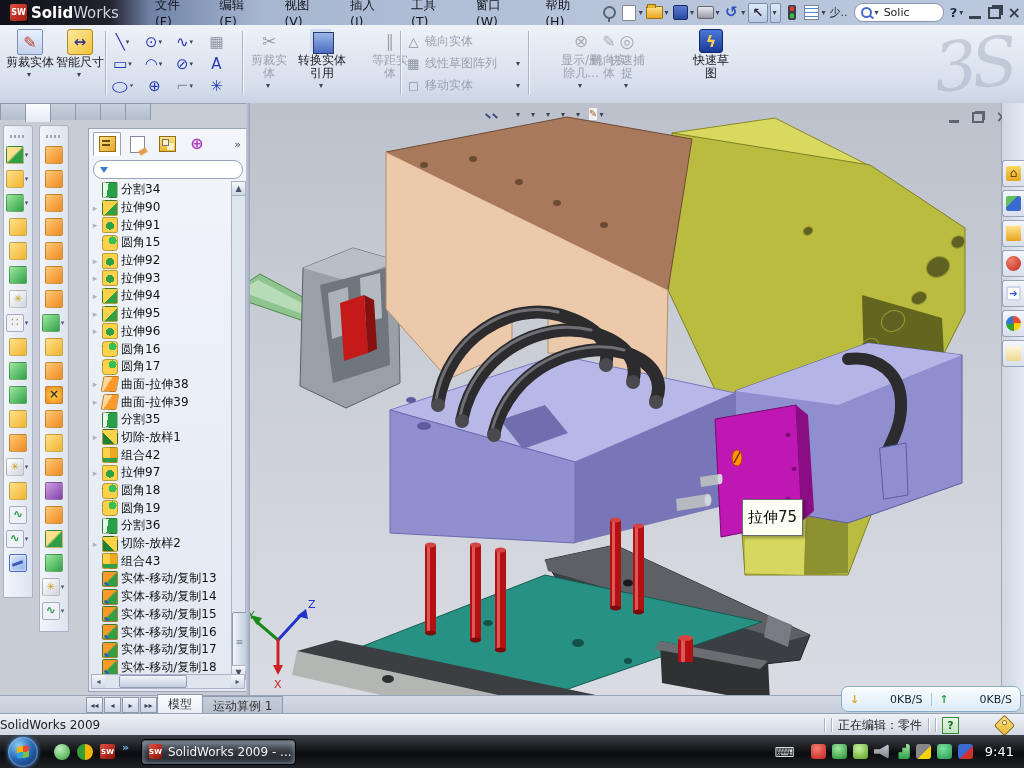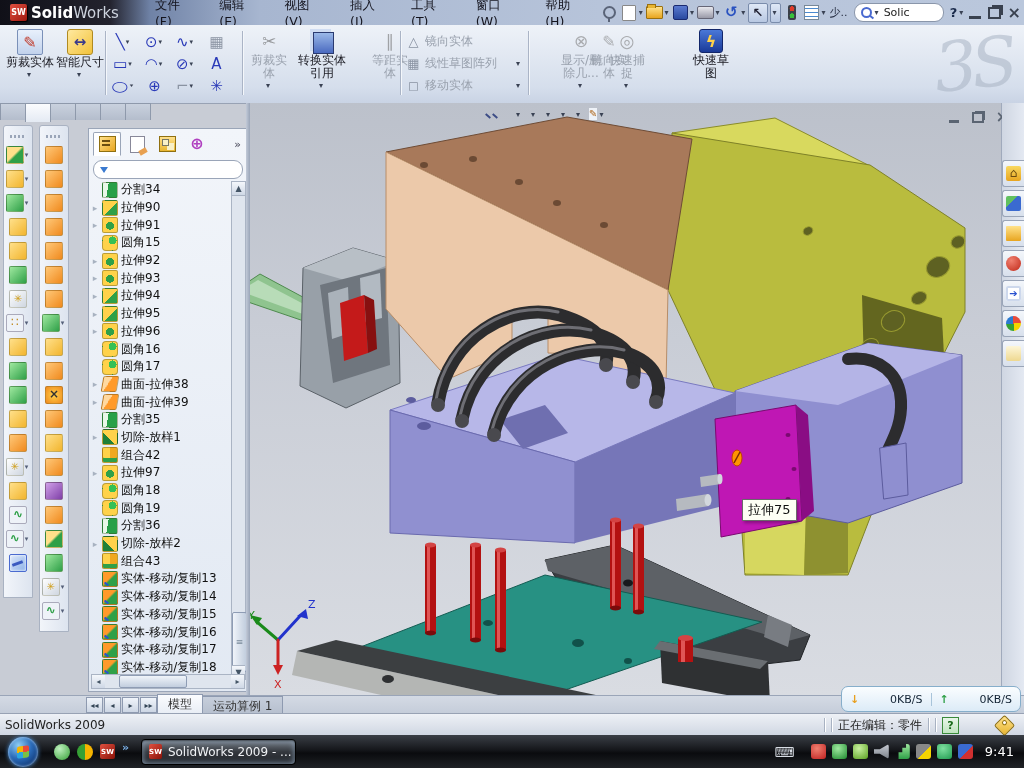--- a/index.html
+++ b/index.html
@@ -99,21 +99,21 @@
   .st-appearance,.st-scene{width:15px;height:15px;border-radius:50%;border:1px solid #666;
     background:conic-gradient(#e84a3a 0 25%,#f5d400 0 50%,#35a035 0 75%,#2a7ad0 0)}
   .st-overlay{width:15px;height:13px;background:#eef2f8;border:1px solid #889}
   .st-overlay::before{content:"✎";font-size:10px;color:#b06a20;display:block;line-height:12px;text-align:center}
   .docwin{position:absolute;left:698px;top:8px;display:flex;gap:8px;z-index:6;color:#5a6472}
   .dw{width:16px;height:13px;display:flex;align-items:center;justify-content:center}
   .dw-min{width:10px;height:3px;background:#5a6472;margin-top:8px}
   .dw-res{width:8px;height:7px;border:2px solid #5a6472;box-shadow:2px -2px 0 -1px #5a6472}
   .dw-close{font-size:15px;font-weight:bold;line-height:1}
   .tooltip{position:absolute;left:494px;top:396px;background:#fdfef4;border:1px solid #6a6a6a;
-    padding:1px 5px;font-size:13px;color:#111;z-index:7;box-shadow:2px 2px 3px rgba(0,0,0,.3)}
+    padding:8px 5px;font-size:15px;color:#111;z-index:7;box-shadow:2px 2px 3px rgba(0,0,0,.3)}
 
   
   .vtools{position:absolute;top:22px;width:28px;background:linear-gradient(90deg,#f2f5fa,#dde4ef);
     border:1px solid #a9b2c2;border-radius:3px 3px 0 0;display:flex;flex-direction:column;align-items:center;padding-top:9px;gap:5px}
   .vtools::before{content:"";width:16px;height:3px;margin-bottom:2px;
     background:repeating-linear-gradient(90deg,#9aa5b8 0 2px,transparent 2px 4px)}
   .vt1{left:3px;height:462px}
   .vt2{left:39px;height:496px}
   .ltb{display:flex;align-items:center;gap:1px;height:19px}
   .ici{width:16px;height:16px;border:1px solid rgba(80,80,40,.3);border-radius:2px;display:block;position:relative}
@@ -203,21 +203,21 @@
 
   
   .doctabs{position:absolute;left:0;top:695px;width:1024px;height:18px;background:linear-gradient(#d4dae4,#c4ccd9);border-top:1px solid #9aa5b8;display:flex;align-items:flex-end}
   .dnav{display:flex;gap:1px;margin-left:86px;margin-bottom:1px}
   .dnb{width:15px;height:14px;background:linear-gradient(#f0f4fa,#cdd6e4);border:1px solid #8e9ab0;font-size:8px;color:#345;display:flex;align-items:center;justify-content:center}
   .dtab{padding:1px 10px;font-size:12px;border:1px solid #8e9ab0;border-bottom:none;background:linear-gradient(#c6cedb,#b6bfce);color:#333;margin-right:-1px;height:15px}
   .dtab.active{background:linear-gradient(#fbfcfe,#e8edf5);font-weight:normal;height:17px}
 
   
   .statusbar{position:absolute;left:0;top:713px;width:1024px;height:22px;background:linear-gradient(#eef1f6,#cfd6e2);border-top:1px solid #98a2b4;display:flex;align-items:center;font-size:12px}
-  .sb-left{padding-left:5px;color:#222}
+  .sb-left{padding-left:0;color:#222}
   .sb-right{margin-left:auto;display:flex;align-items:center;gap:6px;padding-right:8px}
   .sb-sep{width:1px;height:14px;background:#a8b2c2;box-shadow:1px 0 0 #fff}
   .sb-help{width:15px;height:15px;background:linear-gradient(#e8f6e8,#bfe4bf);border:1px solid #3a8a3a;color:#1a6a1a;font-weight:bold;font-size:11px;display:flex;align-items:center;justify-content:center}
   .sb-tag{width:13px;height:13px;background:linear-gradient(135deg,#ffe28a,#e8b530);border:1px solid #907010;transform:rotate(45deg);border-radius:2px;position:relative;margin-right:4px}
   .sb-tag::before{content:"";position:absolute;left:2px;top:2px;width:3px;height:3px;border-radius:50%;background:#fff;border:1px solid #907010}
 
   
   .taskbar{position:absolute;left:0;top:735px;width:1024px;height:33px;
     background:linear-gradient(#3a3f46,#15171b 45%,#0a0b0e 55%,#1f2226);display:flex;align-items:center}
   .orb{width:30px;height:30px;border-radius:50%;margin:0 8px 0 8px;position:relative;

